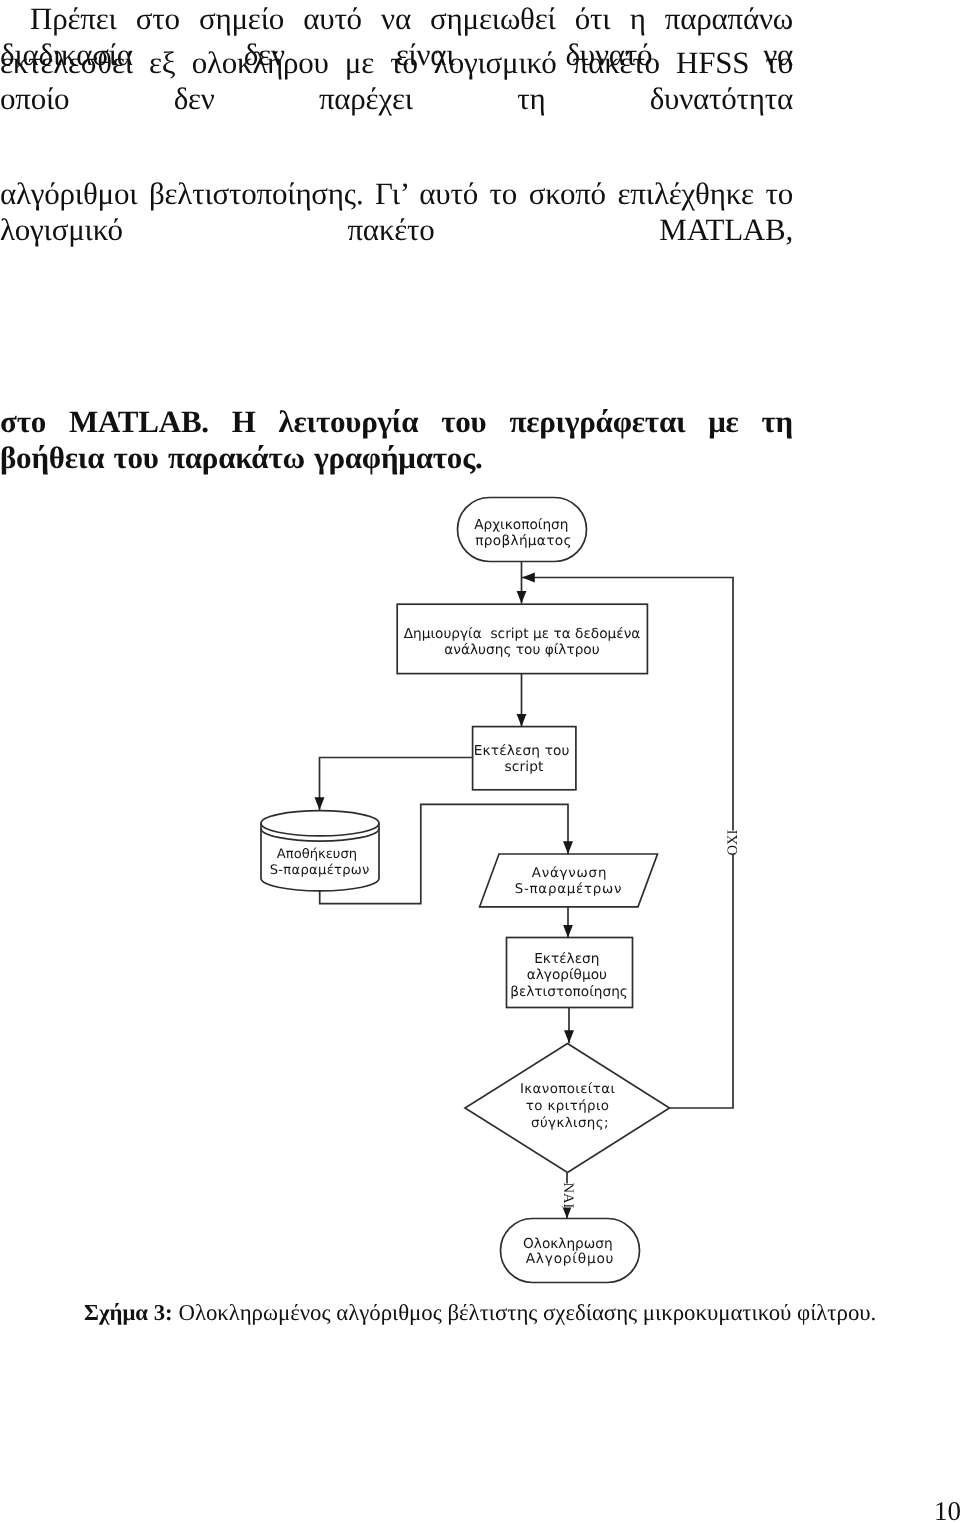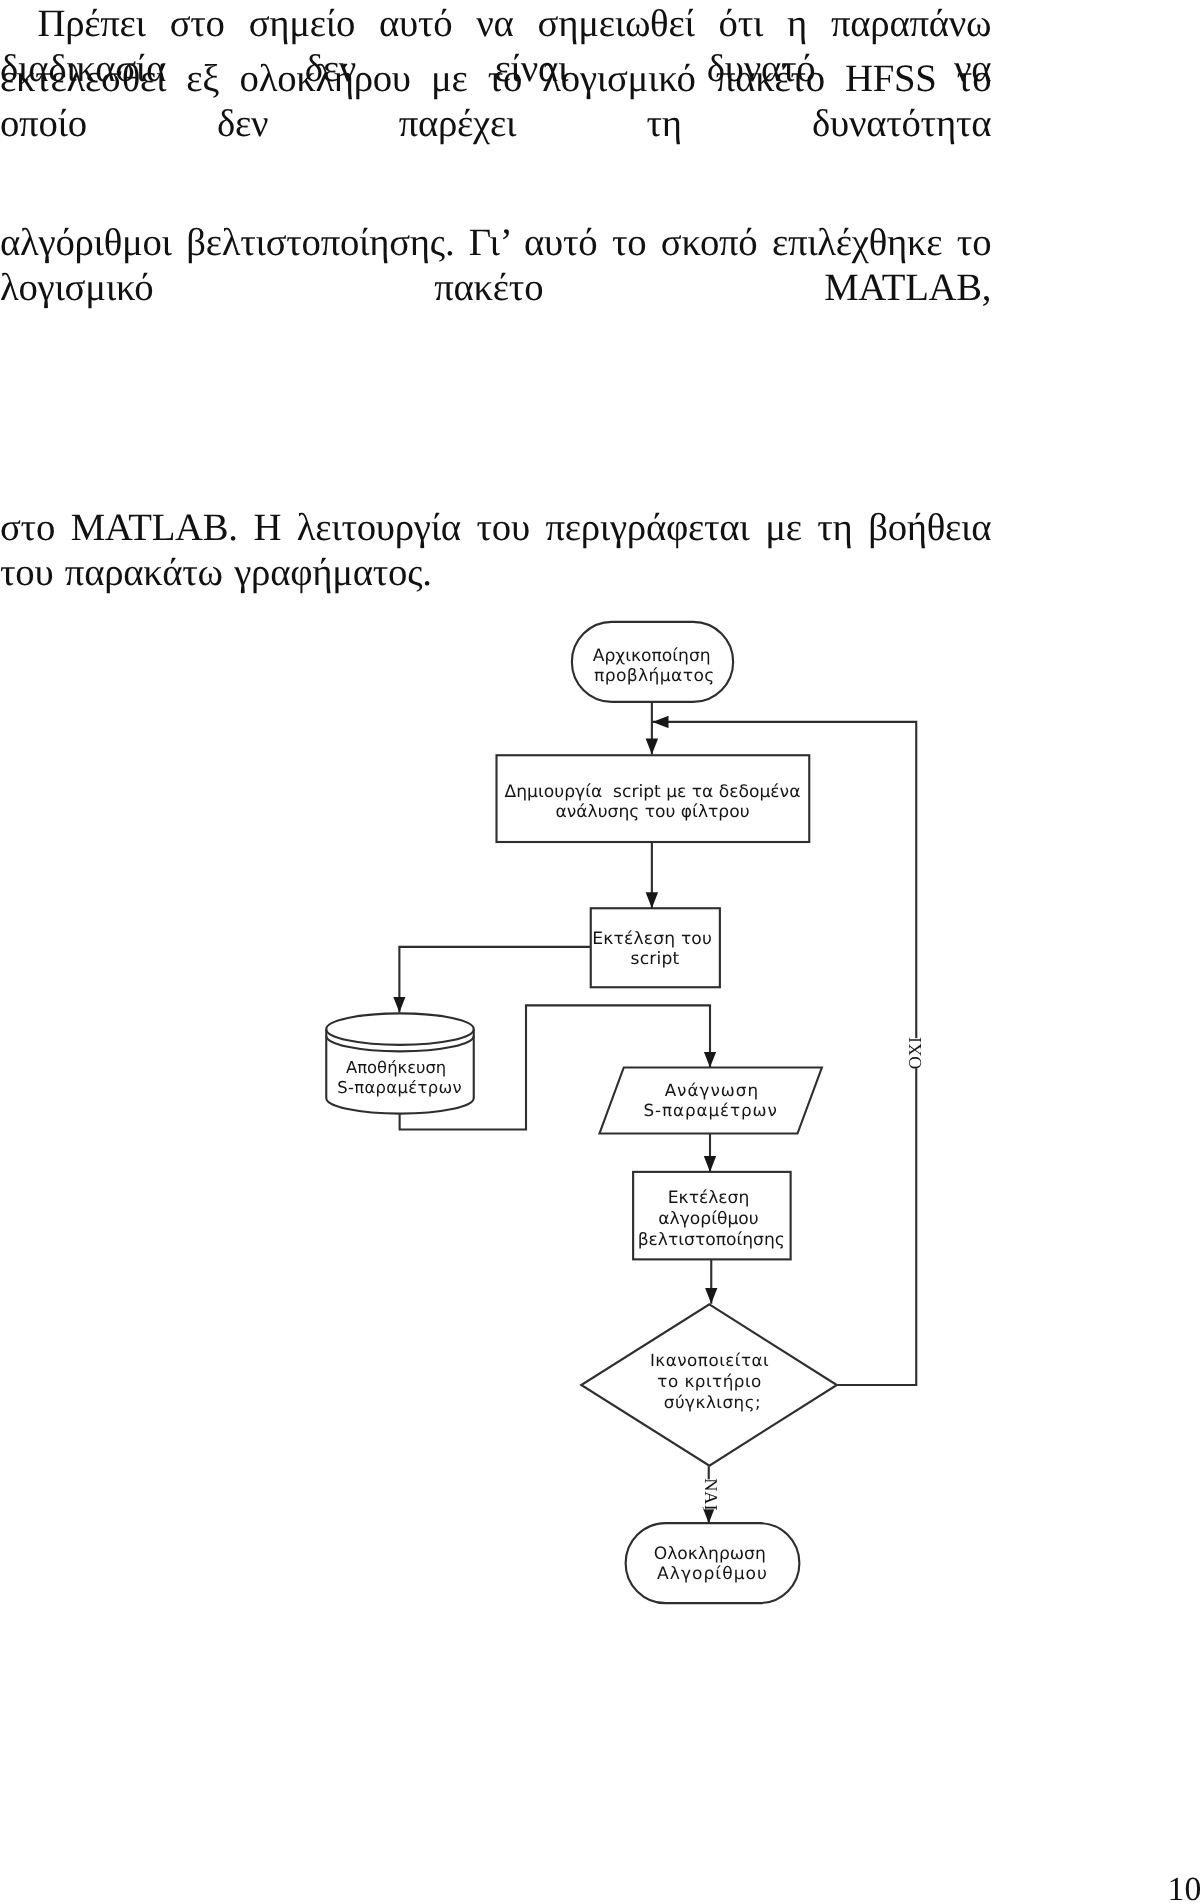--- a/index.html
+++ b/index.html
@@ -6,21 +6,21 @@
   body{width:960px;height:1523px;position:relative;overflow:hidden;
        font-family:"Liberation Serif",serif;color:#121111;
        -webkit-font-smoothing:antialiased;
        text-rendering:geometricPrecision;}
   .page{position:absolute;left:0;top:0;width:960px;height:1523px;}
   svg text{-webkit-font-smoothing:antialiased;}
 
   
   .tx{position:absolute;left:0px;width:793px;font-size:31px;letter-spacing:-0.22px;
       text-align:justify;text-align-last:justify;white-space:pre-wrap;}
-  .tx.last{text-align-last:left;word-spacing:1.7px;}
+  .tx.last{text-align-last:left;word-spacing:1.7px;font-weight:bold;}
   .tx.first{text-indent:30px;}
   .tx i{font-style:italic;}
 
   
   svg.flow{position:absolute;left:0;top:0;width:960px;height:1523px;}
 
   
   .caption{position:absolute;left:84px;top:1300px;width:820px;
            font-size:22.8px;white-space:nowrap;}
   .caption b{font-weight:bold;}
@@ -102,14 +102,15 @@
         <rect x="727.6" y="830.5" width="10.5" height="24" fill="#ffffff" stroke="none"></rect>
         <text x="732.9" y="842.5" font-family="Liberation Serif, serif" font-size="14.5" dominant-baseline="central" transform="rotate(-90 732.9 842.5)">ΟΧΙ</text>
       </g>
       <g>
         <rect x="562.8" y="1183.5" width="10.5" height="24" fill="#ffffff" stroke="none"></rect>
         <text x="568" y="1195.5" font-family="Liberation Serif, serif" font-size="14.5" dominant-baseline="central" transform="rotate(90 568 1195.5)">ΝΑΙ</text>
       </g>
     </g>
   </svg>
 
+  <div class="caption"><b>Σχήμα 3:</b><span> Ολοκληρωμένος αλγόριθμος βέλτιστης σχεδίασης μικροκυματικού φίλτρου.</span></div>
   <div class="pageno">10</div>
 </div>
 
 </body></html>

